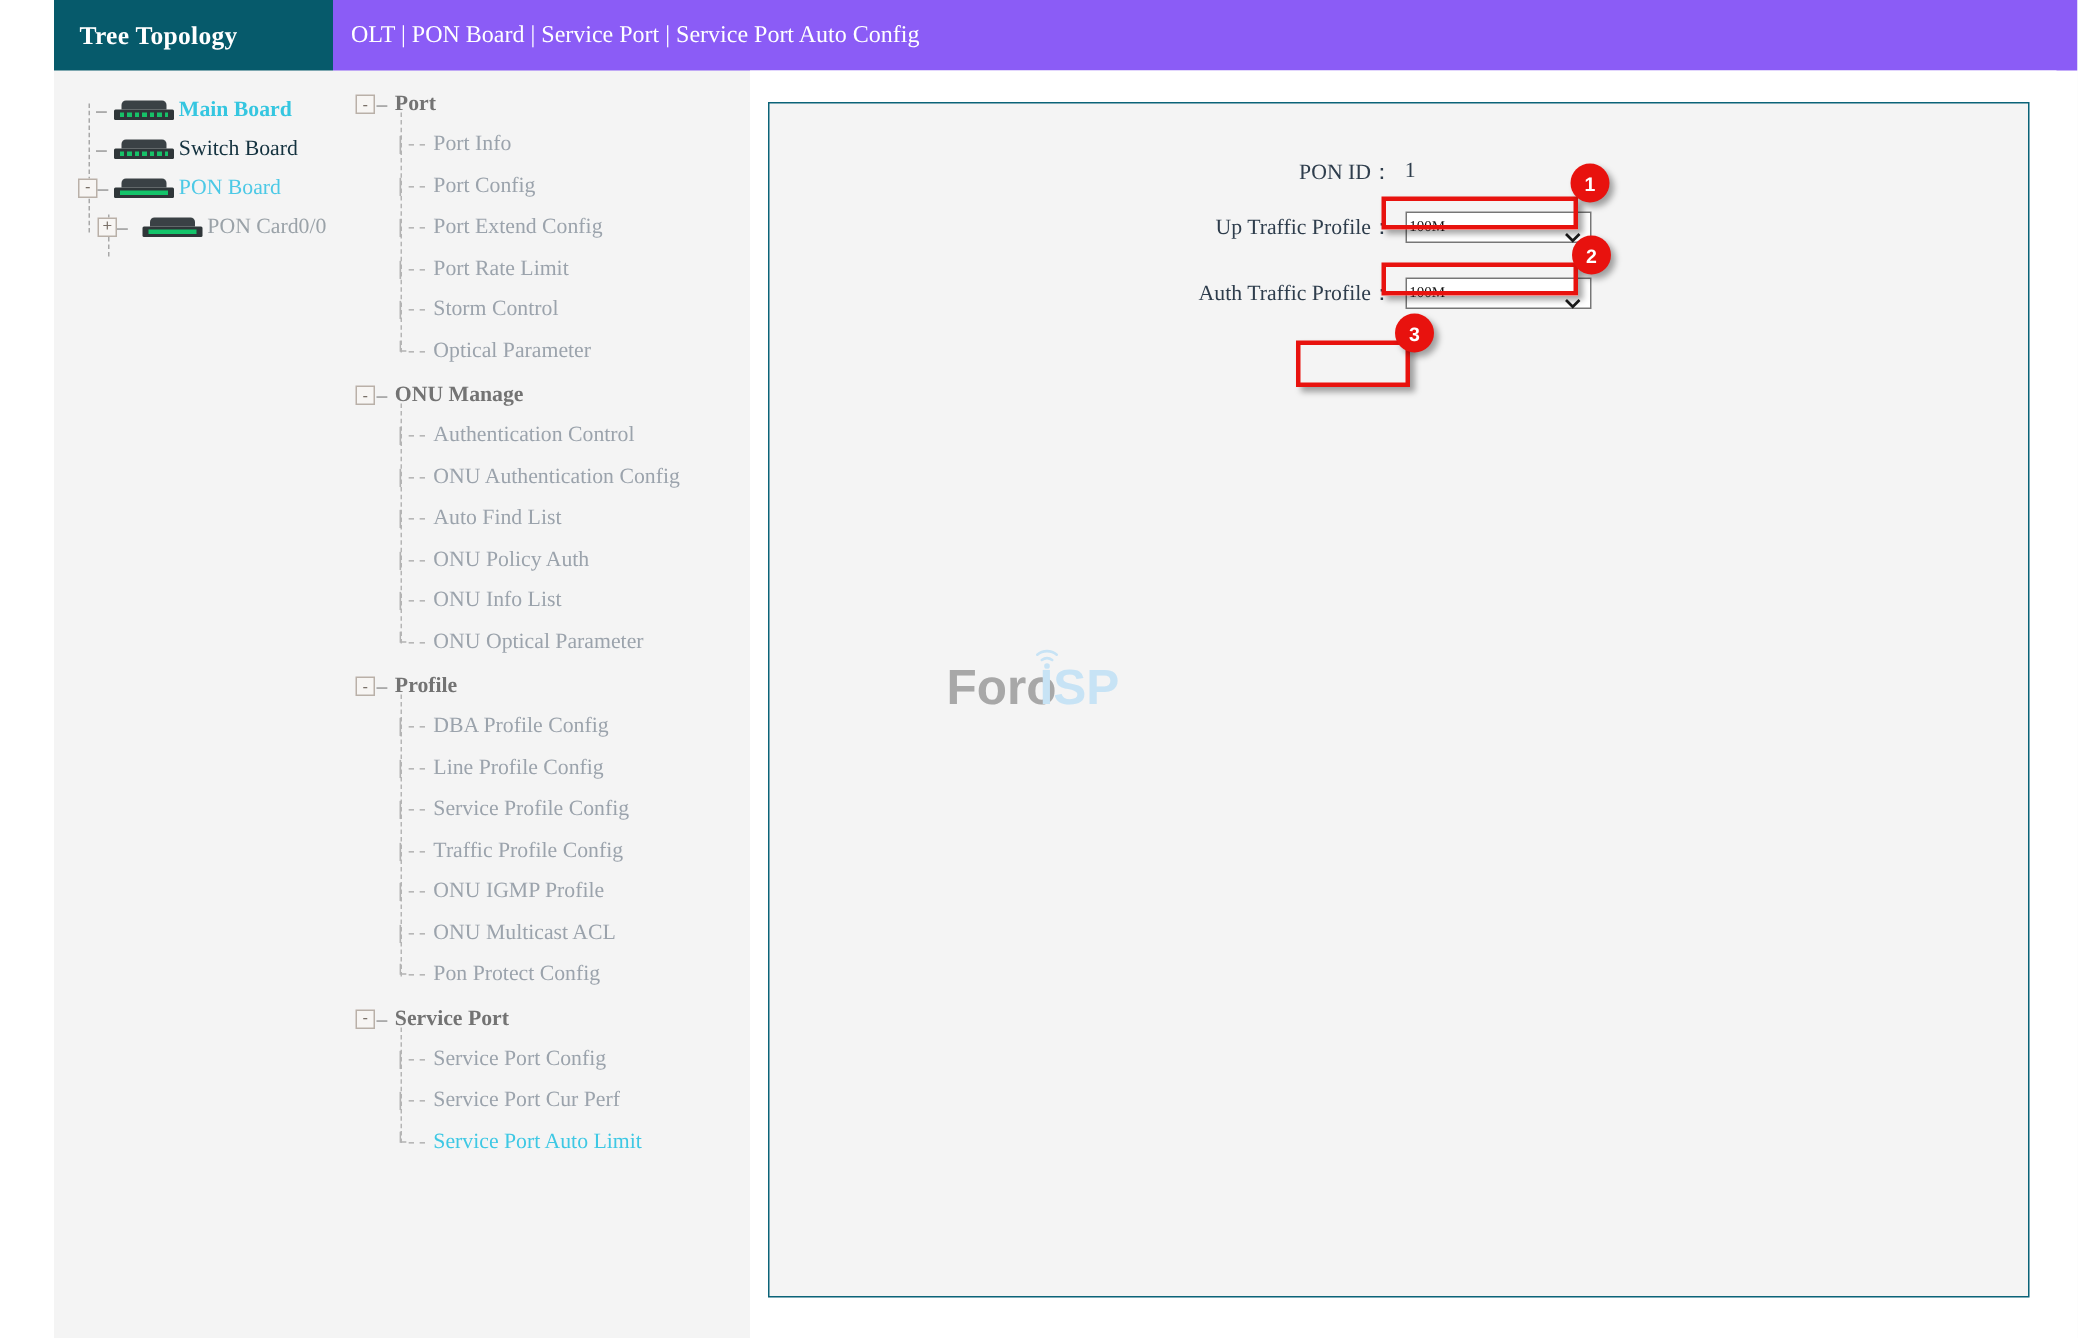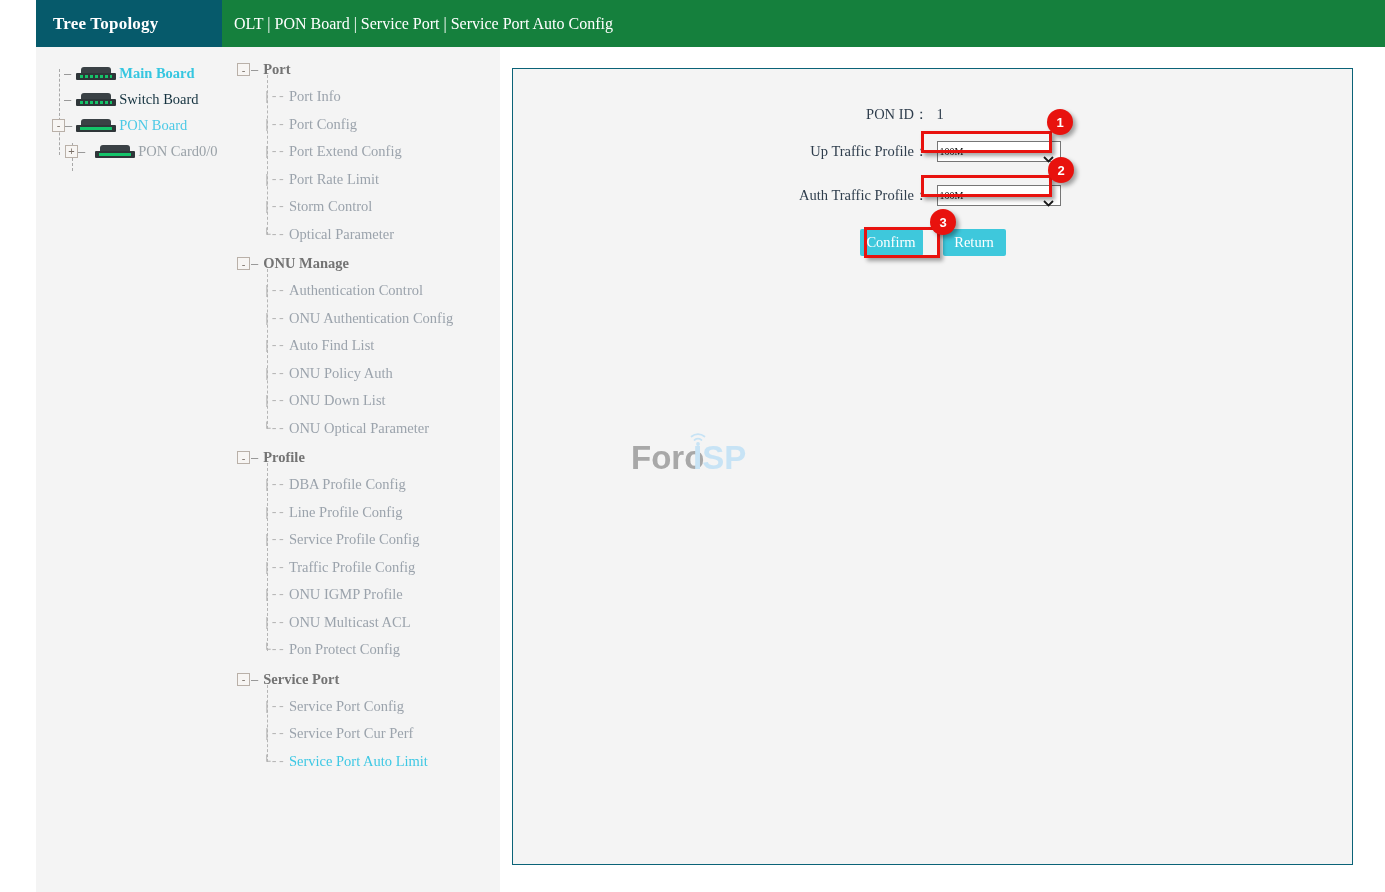--- a/index.html
+++ b/index.html
@@ -115,21 +115,21 @@
     color: #b3b3b3; font-size: 13px; margin-right: 4px; letter-spacing: -0.5px;
   }
   .mdash-v {
     position: absolute; left: 45px; width: 0; border-left: 1px dashed #b5b5b5;
   }
 
   
   .content-head {
     position: absolute; left: 222px; top: 0;
     width: 1163px; height: 47px;
-    background: #15803d;
+    background: #8b5cf6;
     display: flex; align-items: center; text-align: center;
   }
   .breadcrumb {
     color: #ffffff; font-size: 16px; padding-left: 12px; white-space: nowrap;
   }
   .content-area {
     position: absolute; left: 500px; top: 47px;
     width: 871px; height: 845px;
     background: #ffffff;
   }
@@ -328,21 +328,21 @@
             <div class="mitem">
               <span class="branch">|--</span>
               <span>Auto Find List</span>
             </div>
             <div class="mitem">
               <span class="branch">|--</span>
               <span>ONU Policy Auth</span>
             </div>
             <div class="mitem">
               <span class="branch">|--</span>
-              <span>ONU Down List</span>
+              <span>ONU Info List</span>
             </div>
             <div class="mitem">
               <span class="branch">└--</span>
               <span>ONU Optical Parameter</span>
             </div>
           </div>
         </div>
         <div class="mgroup">
           <div class="mgroup-head">
             <span class="expander">-</span>
@@ -441,24 +441,20 @@
               <select class="sel" id="sel-down"><option value="100M">100M</option></select>
               <span class="sel-arrow">
                 <svg width="11" height="7" viewBox="0 0 11 7">
                     <polyline points="1,1 5.5,5.5 10,1" fill="none" stroke="#1a1a1a" stroke-width="1.8"></polyline>
                   </svg>
               </span>
             </span>
           </div>
         </div>
 
-        <div class="btn-row" style="margin-top:12px;">
-          <button class="btn">Confirm</button>
-          <button class="btn">Return</button>
-        </div>
       </div>
 
       <div class="watermark">
         <svg viewBox="0 0 125 54" width="125" height="54">
           <g>
             <path d="M60.5 12.5 a10 10 0 0 1 13 0" fill="none" stroke="#c7e3f5" stroke-width="1.7" stroke-linecap="round"></path>
             <path d="M63.5 16 a6 6 0 0 1 7 0" fill="none" stroke="#c7e3f5" stroke-width="1.7" stroke-linecap="round"></path>
             <circle cx="67" cy="20" r="1.9" fill="#c7e3f5"></circle>
           </g>
           <text class="wm-foro" x="0" y="45" font-family="Liberation Sans, sans-serif" font-size="33" font-weight="bold">Foro</text>

